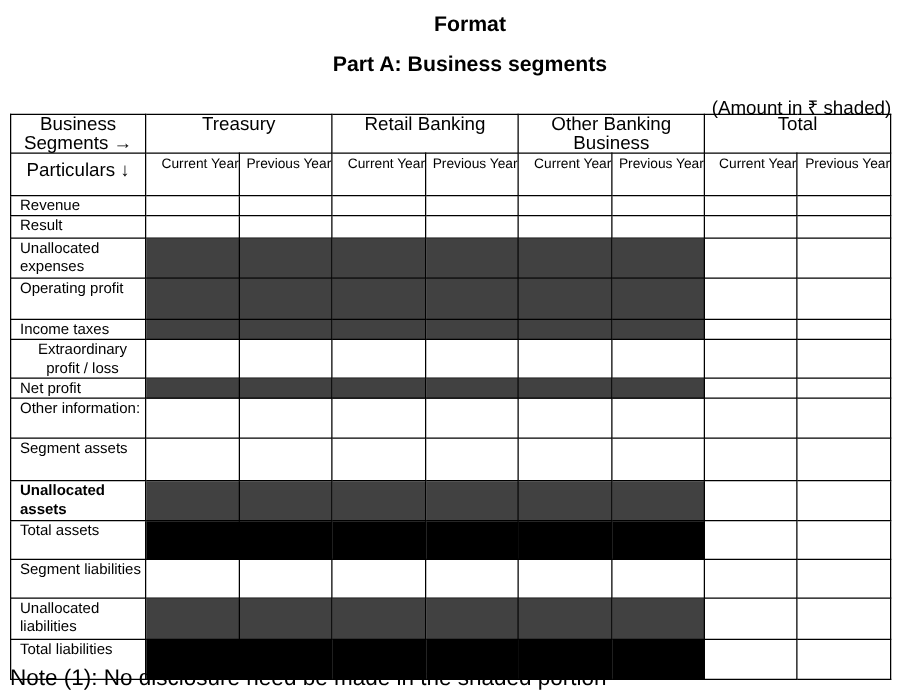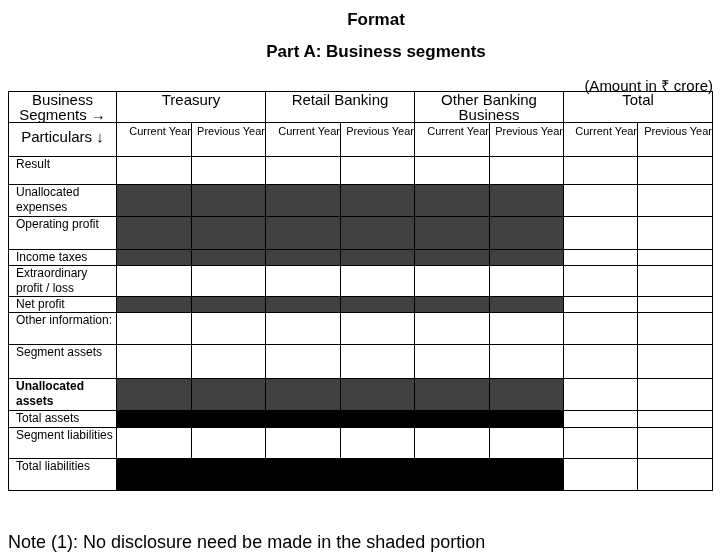--- a/index.html
+++ b/index.html
@@ -15,21 +15,21 @@
   .lab { padding-left:7px; }
   .g { background:#414141; }
   .b { background:#000; }
   .note { position:absolute; left:8px; top:532px; font-size:18px; }
 </style>
 </head>
 <body>
 
 <div class="title t1">Format</div>
 <div class="title t2">Part A: Business segments</div>
-<div class="amount">(Amount in ₹ crore)</div>
+<div class="amount">(Amount in ₹ shaded)</div>
 
 <table>
   <colgroup>
     <col style="width:108px">
       <col style="width:75px">
       <col style="width:74px">
       <col style="width:75px">
       <col style="width:74px">
       <col style="width:75px">
       <col style="width:74px">
@@ -50,21 +50,32 @@
     <td class="sub">Previous Year</td>
     <td class="sub">Current Year</td>
     <td class="sub">Previous Year</td>
     <td class="sub">Current Year</td>
     <td class="sub">Previous Year</td>
     <td class="sub">Current Year</td>
     <td class="sub">Previous Year</td>
   </tr>
   </tbody>
     <tbody id="rows">
-      <tr style="height: 28px;">
+      <tr style="height: 16px;">
+        <td class="lab">Revenue</td>
+        <td></td>
+        <td></td>
+        <td></td>
+        <td></td>
+        <td></td>
+        <td></td>
+        <td></td>
+        <td></td>
+      </tr>
+      <tr style="height: 18px;">
         <td class="lab">Result</td>
         <td></td>
         <td></td>
         <td></td>
         <td></td>
         <td></td>
         <td></td>
         <td></td>
         <td></td>
       </tr>
@@ -94,21 +105,21 @@
         <td class="lab">Income taxes</td>
         <td class="g"></td>
         <td class="g"></td>
         <td class="g"></td>
         <td class="g"></td>
         <td class="g"></td>
         <td class="g"></td>
         <td></td>
         <td></td>
       </tr>
-      <tr style="height: 17px;">
+      <tr style="height: 17px; text-align: center;">
         <td class="lab">Extraordinary profit / loss</td>
         <td></td>
         <td></td>
         <td></td>
         <td></td>
         <td></td>
         <td></td>
         <td></td>
         <td></td>
       </tr>
@@ -149,21 +160,21 @@
         <td class="lab">Unallocated assets</td>
         <td class="g"></td>
         <td class="g"></td>
         <td class="g"></td>
         <td class="g"></td>
         <td class="g"></td>
         <td class="g"></td>
         <td></td>
         <td></td>
       </tr>
-      <tr style="height: 17px;">
+      <tr style="height: 31px;">
         <td class="lab">Total assets</td>
         <td class="b"></td>
         <td class="b"></td>
         <td class="b"></td>
         <td class="b"></td>
         <td class="b"></td>
         <td class="b"></td>
         <td></td>
         <td></td>
       </tr>
@@ -171,20 +182,31 @@
         <td class="lab">Segment liabilities</td>
         <td></td>
         <td></td>
         <td></td>
         <td></td>
         <td></td>
         <td></td>
         <td></td>
         <td></td>
       </tr>
+      <tr style="height: 33px;">
+        <td class="lab">Unallocated liabilities</td>
+        <td class="g"></td>
+        <td class="g"></td>
+        <td class="g"></td>
+        <td class="g"></td>
+        <td class="g"></td>
+        <td class="g"></td>
+        <td></td>
+        <td></td>
+      </tr>
       <tr style="height: 32px;">
         <td class="lab">Total liabilities</td>
         <td class="b"></td>
         <td class="b"></td>
         <td class="b"></td>
         <td class="b"></td>
         <td class="b"></td>
         <td class="b"></td>
         <td></td>
         <td></td>

